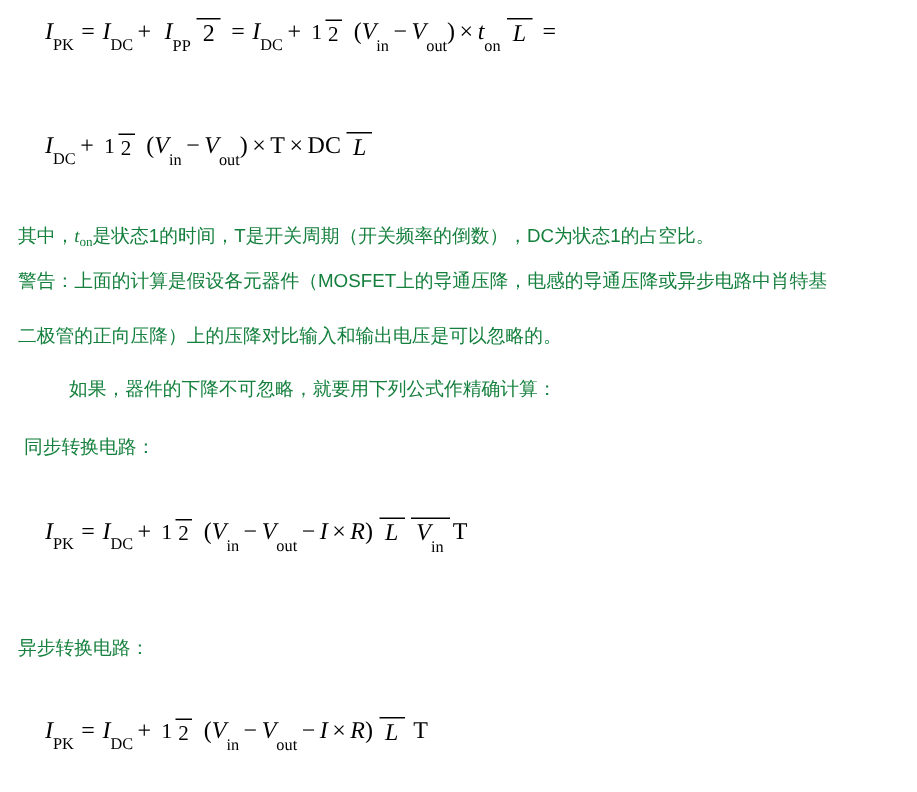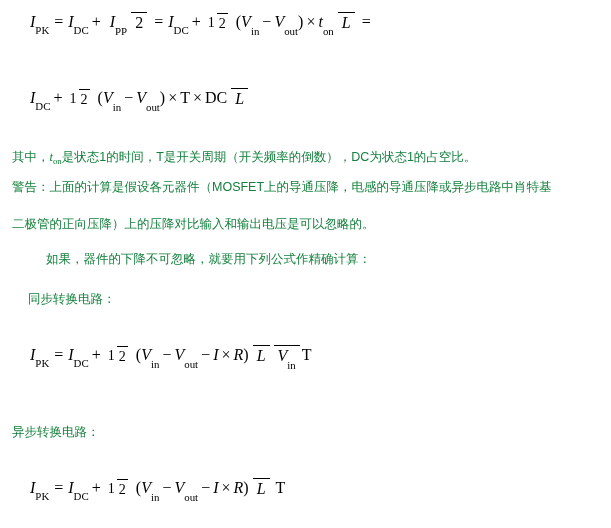--- a/index.html
+++ b/index.html
@@ -167,21 +167,21 @@
     <span>警告：上面的计算是假设各元器件（MOSFET上的导通压降，电感的导通压降或异步电路中肖特基</span>
   </div>
   <div class="para" style="left:12px; top:214px;">
     <span>二极管的正向压降）上的压降对比输入和输出电压是可以忽略的。</span>
   </div>
 
   <div class="para" style="left:12px; top:249px;margin-left:34px;">
     <span>如果，器件的下降不可忽略，就要用下列公式作精确计算：</span>
   </div>
 
-  <div class="para" style="left:28px; top:289px;">
+  <div class="para" style="left:16px; top:289px;font-family:Liberation Mono, monospace;">
     <span>同步转换电路：</span>
   </div>
 
   <div class="blk eq" style="left:30px; top:345px; font-size:16px;">
     <span>
       <span class="var">I</span><span class="sub">PK</span>
     </span>
     <span class="op">=</span>
     <span>
       <span class="var">I</span><span class="sub">DC</span>

